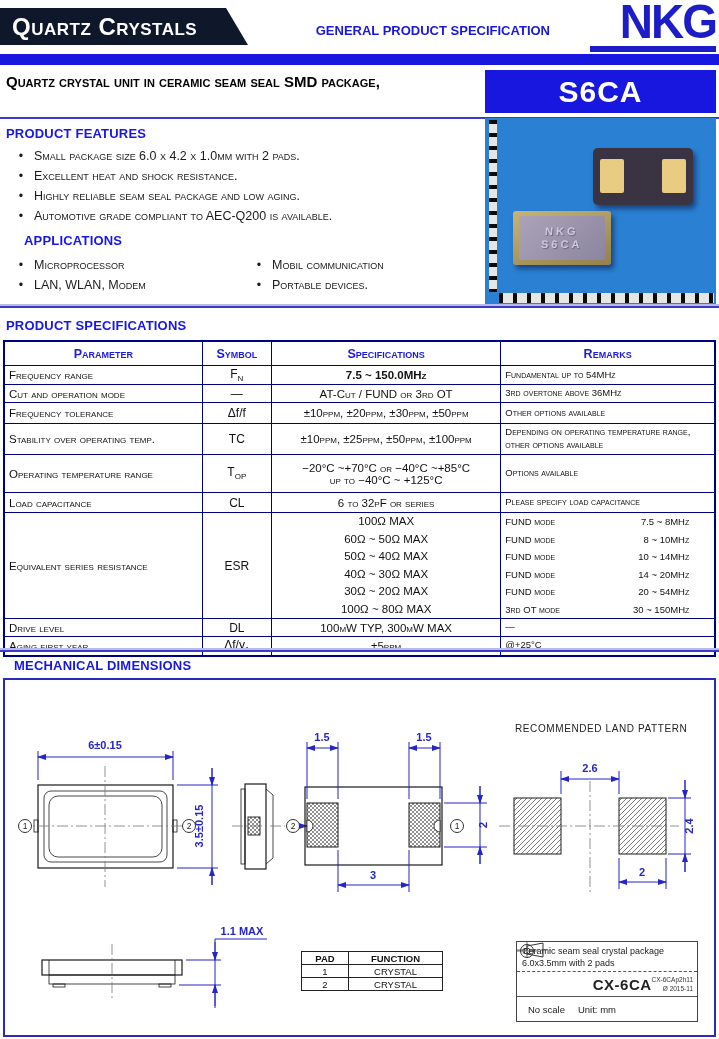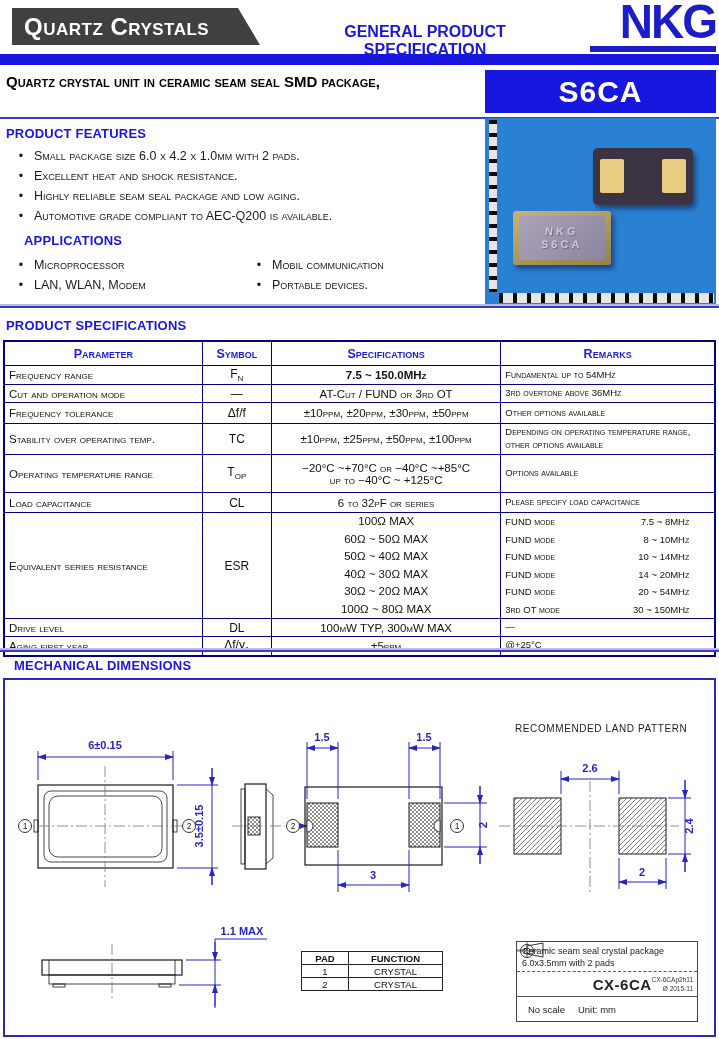--- a/index.html
+++ b/index.html
@@ -1,25 +1,25 @@
 <!DOCTYPE html>
 <html><head>
 <meta charset="utf-8">
 <style>
   html,body{margin:0;padding:0;background:#fff;}
   .page{position:relative;width:719px;height:1039px;background:#ffffff;overflow:hidden;
         font-family:"Liberation Sans",sans-serif;color:#111;}
 
   
-  .banner{position:absolute;left:12px;top:8px;width:248px;height:37px;background:#404040;
+  .banner{position:absolute;left:0;top:8px;width:248px;height:37px;background:#0f172a;
           clip-path:polygon(0 0,226px 0,100% 100%,0 100%);}
   .banner-text{color:#fff;font-weight:bold;font-size:24px;line-height:37px;padding-left:12px;
                font-variant:small-caps;letter-spacing:.5px;}
-  .doc-type{position:absolute;left:300px;top:23px;width:250px;text-align:center;color:#1717e0;
-            font-weight:bold;font-size:16px;}
+  .doc-type{position:absolute;left:300px;top:23px;width:250px;text-align:right;color:#1717e0;
+            font-weight:bold;font-size:13px;}
   .brand{position:absolute;right:3px;top:-6px;color:#1d1dc8;font-weight:bold;font-size:46px;
          letter-spacing:-2px;transform:scaleY(1.05);}
   .brand-bar{position:absolute;right:3px;top:46px;width:126px;height:6px;background:#1d1dc8;}
   .top-bar{position:absolute;left:0;top:54px;width:719px;height:11px;background:#1717e0;}
 
   
   .title{position:absolute;left:6px;top:71px;width:472px;font-size:15px;font-weight:bold;
          font-variant:small-caps;line-height:1.45;color:#000;}
   .model-badge{position:absolute;left:485px;top:70px;width:231px;height:43px;background:#1717e0;
                color:#fff;font-weight:bold;font-size:30px;display:flex;align-items:center;

